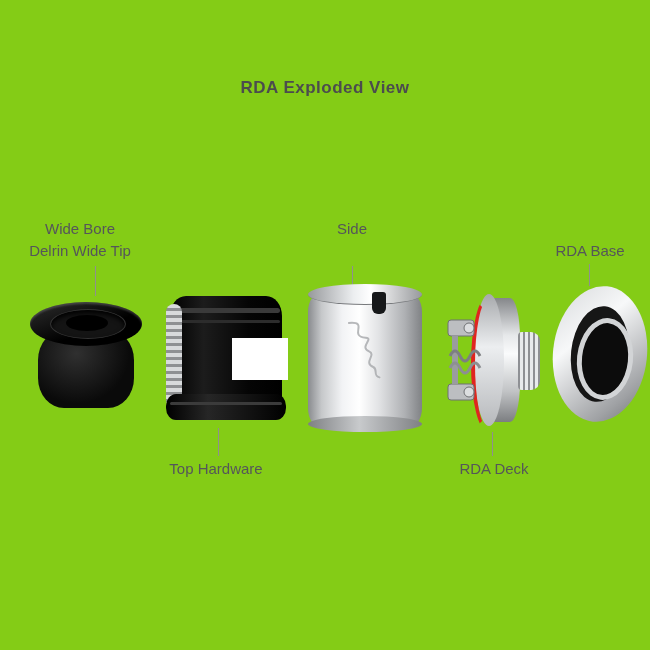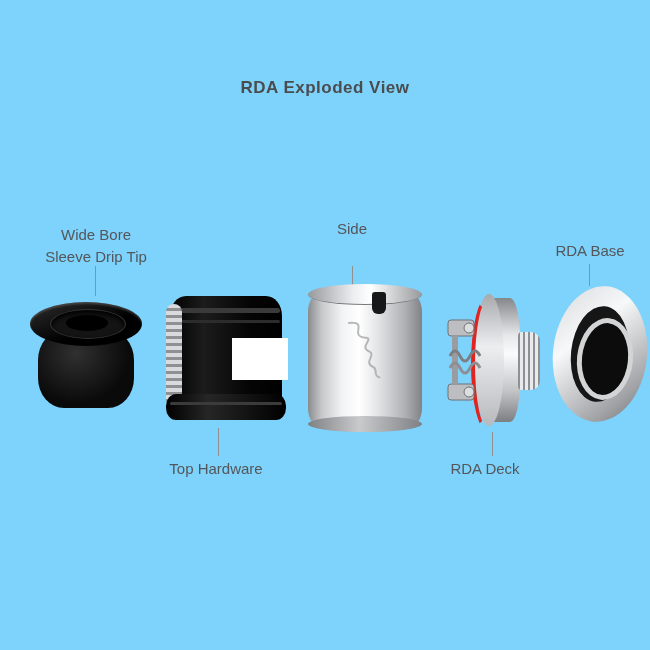--- a/index.html
+++ b/index.html
@@ -1,16 +1,16 @@
 <!DOCTYPE html>
 <html><head>
 <meta charset="utf-8">
 <style>
   html,body{margin:0;padding:0;background:#fff;}
-  .canvas{position:relative;width:650px;height:650px;background:#7dd3fc;overflow:hidden;
+  .canvas{position:relative;width:650px;height:650px;background:#84cc16;overflow:hidden;
           font-family:"Liberation Sans", sans-serif;}
   .title{position:absolute;top:78px;left:0;width:100%;text-align:center;
          font-size:17px;font-weight:bold;color:#4b4c4e;letter-spacing:.5px;}
   .lbl{position:absolute;color:#55565a;font-size:15px;line-height:22px;text-align:center;}
   .leader{position:absolute;width:1px;background:#8f8f8f;}
 
   .part{position:absolute;}
 
   
   .tip-body{position:absolute;left:8px;top:34px;width:96px;height:78px;border-radius:26px/30px;
@@ -64,30 +64,30 @@
   .bs-inner{position:absolute;left:25px;top:34px;width:46px;height:72px;border-radius:50%;transform:rotate(6deg);
             border:5px solid #d2d4d6;background:#0c0c0c;}
 </style>
 </head>
 <body>
 
 <div class="canvas">
 
   <div class="title">RDA Exploded View</div>
 
-  <div class="lbl" style="left:0;top:224px;width:160px;margin-left:16px;">
+  <div class="lbl" style="left:0;top:218px;width:160px;">
     <div>Wide Bore</div>
-    <div>Sleeve Drip Tip</div>
+    <div>Delrin Wide Tip</div>
   </div>
   <div class="lbl" style="left:272px;top:218px;width:160px;">
     <div>Side</div>
   </div>
   <div class="lbl" style="left:528px;top:240px;width:124px;">RDA Base</div>
   <div class="lbl" style="left:134px;top:458px;width:164px;">Top Hardware</div>
-  <div class="lbl" style="left:423px;top:458px;width:124px;">RDA Deck</div>
+  <div class="lbl" style="left:432px;top:458px;width:124px;">RDA Deck</div>
 
   <div class="leader" style="left:95px;top:266px;height:30px;"></div>
   <div class="leader" style="left:352px;top:266px;height:22px;"></div>
   <div class="leader" style="left:589px;top:264px;height:22px;"></div>
   <div class="leader" style="left:218px;top:428px;height:28px;"></div>
   <div class="leader" style="left:492px;top:432px;height:24px;"></div>
 
   <div class="part" style="left:30px;top:296px;width:116px;height:116px;">
     <div class="tip-body"></div>
     <div class="tip-flange"></div>

